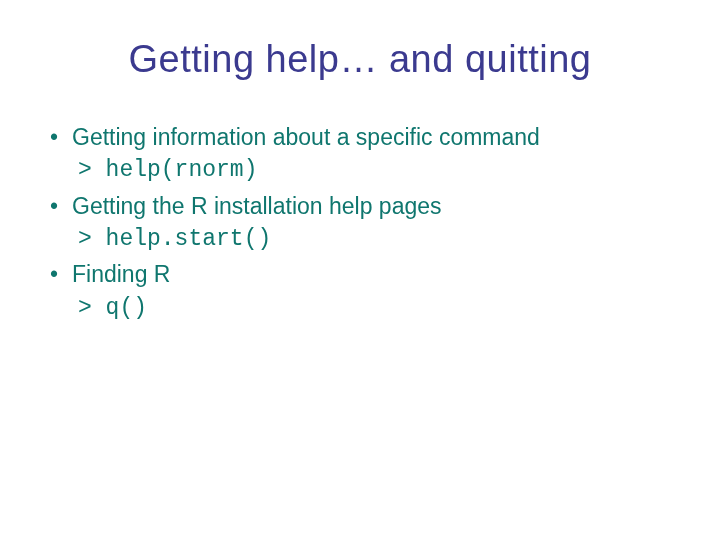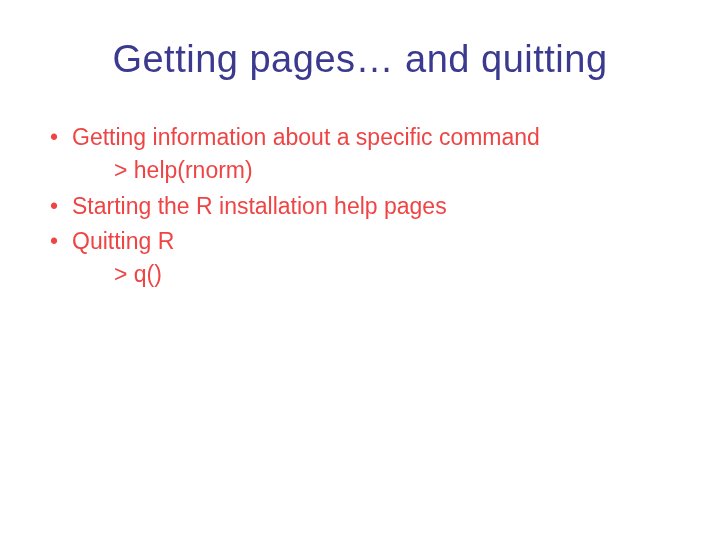--- a/index.html
+++ b/index.html
@@ -23,60 +23,61 @@
     font-weight: 400;
     text-align: center;
     margin: 10px 0 40px 0;
     letter-spacing: 0.5px;
   }
   ul.bullets {
     list-style: none;
     padding: 0;
     margin: 0 0 0 10px;
     font-size: 23px;
-    color: #ef4444;
+    color: #0f766e;
     line-height: 1.45;
   }
   ul.bullets > li {
     margin-bottom: 2px;
   }
   .dot {
     display: inline-block;
     width: 22px;
   }
   .item-text {
     display: inline;
   }
   .code {
-    font-family: Liberation Sans, sans-serif;
+    font-family: Liberation Mono, monospace;
     font-size: 23px;
     display: block;
-    margin-left: 64px;
+    margin-left: 28px;
     white-space: pre;
   }
 </style>
 </head>
 <body>
 
 <div class="slide">
 
-  <h1 class="title">Getting pages… and quitting</h1>
+  <h1 class="title">Getting help… and quitting</h1>
 
   <ul class="bullets">
 
     <li>
       <span class="dot">•</span><span class="item-text">Getting information about a specific command</span>
       <span class="code">&gt; help(rnorm)</span>
     </li>
 
 
     <li>
-      <span class="dot">•</span><span class="item-text">Starting the R installation help pages</span>
+      <span class="dot">•</span><span class="item-text">Getting the R installation help pages</span>
+      <span class="code">&gt; help.start()</span>
     </li>
 
     <li>
-      <span class="dot">•</span><span class="item-text">Quitting R</span>
+      <span class="dot">•</span><span class="item-text">Finding R</span>
       <span class="code">&gt; q()</span>
     </li>
 
   </ul>
 
 </div>
 
 </body></html>

